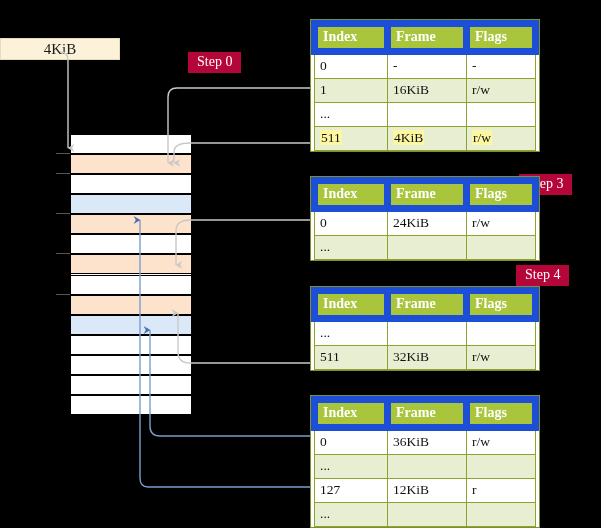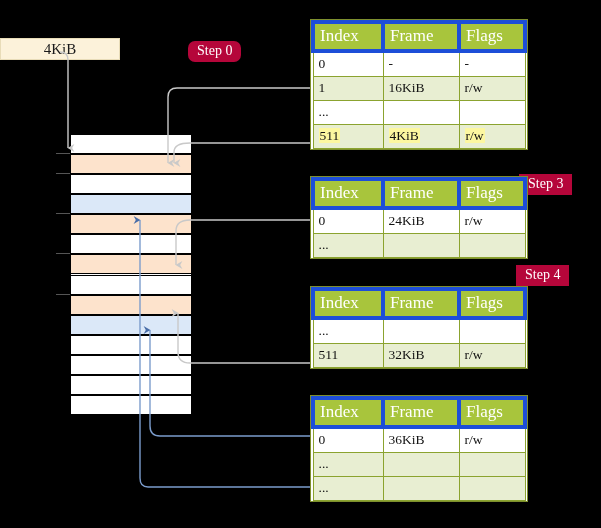--- a/index.html
+++ b/index.html
@@ -67,25 +67,25 @@
     position:absolute;
     border-collapse:collapse;
     background:#ffffff;
     font-size:13.5px;
     table-layout:fixed;
     box-shadow:0 0 0 1px #7e8f2e;
   }
   .ptable th{
     background:#a8c53c;
     color:#ffffff;
-    font-weight:normal;
+    font-weight:bold;
     text-align:left;
     padding:2px 5px 3px 5px;
-    border:4px solid #1d4ed8;
-    font-size:17px;
+    border:7px solid #1d4ed8;
+    font-size:14px;
   }
   .ptable td{
     border:1px solid #8ba32f;
     padding:2px 5px 3px 5px;
     color:#111111;
     height:18px;
     vertical-align:middle;
   }
   .ptable tr.alt td{background:#e8eed2;}
   .ptable tr.plain td{background:#ffffff;}
@@ -96,21 +96,21 @@
 </style>
 </head>
 <body>
 
 <div id="stage">
 
   <div class="req-box" style="left:0px;top:38px;width:120px;height:22px;">
     <span>4KiB</span>
   </div>
 
-  <div class="step-badge" style="left:188px;top:41px;border-radius:7px;">
+  <div class="step-badge" style="left:188px;top:52px;">
     <span>Step 0</span>
   </div>
   <div class="step-badge" style="left:519px;top:174px;">
     <span>Step 3</span>
   </div>
   <div class="step-badge" style="left:516px;top:265px;">
     <span>Step 4</span>
   </div>
 
   <div class="membar" id="membar" style="left:70px;top:133px;width:120px;height:281px;">
@@ -256,20 +256,25 @@
         <tr class="plain">
           <td class="col-i">0</td>
           <td class="col-f">36KiB</td>
           <td class="col-g">r/w</td>
         </tr>
         <tr class="alt">
           <td class="col-i">...</td>
           <td class="col-f"></td>
           <td class="col-g"></td>
         </tr>
+        <tr class="plain">
+          <td class="col-i">127</td>
+          <td class="col-f">12KiB</td>
+          <td class="col-g">r</td>
+        </tr>
         <tr class="alt">
           <td class="col-i">...</td>
           <td class="col-f"></td>
           <td class="col-g"></td>
         </tr>
       </tbody>
     </table>
 
 </div>
 

